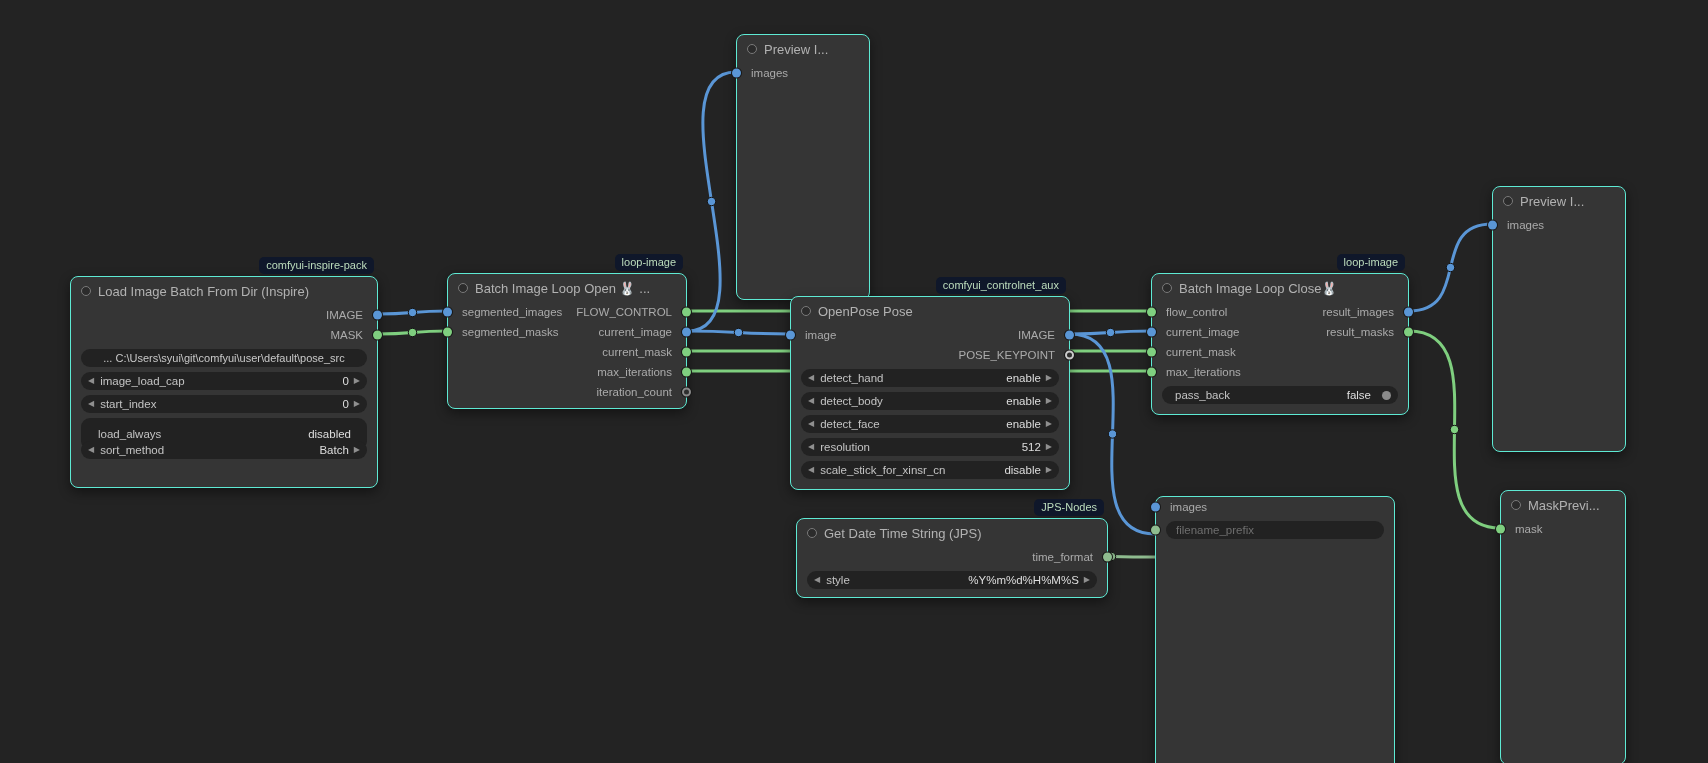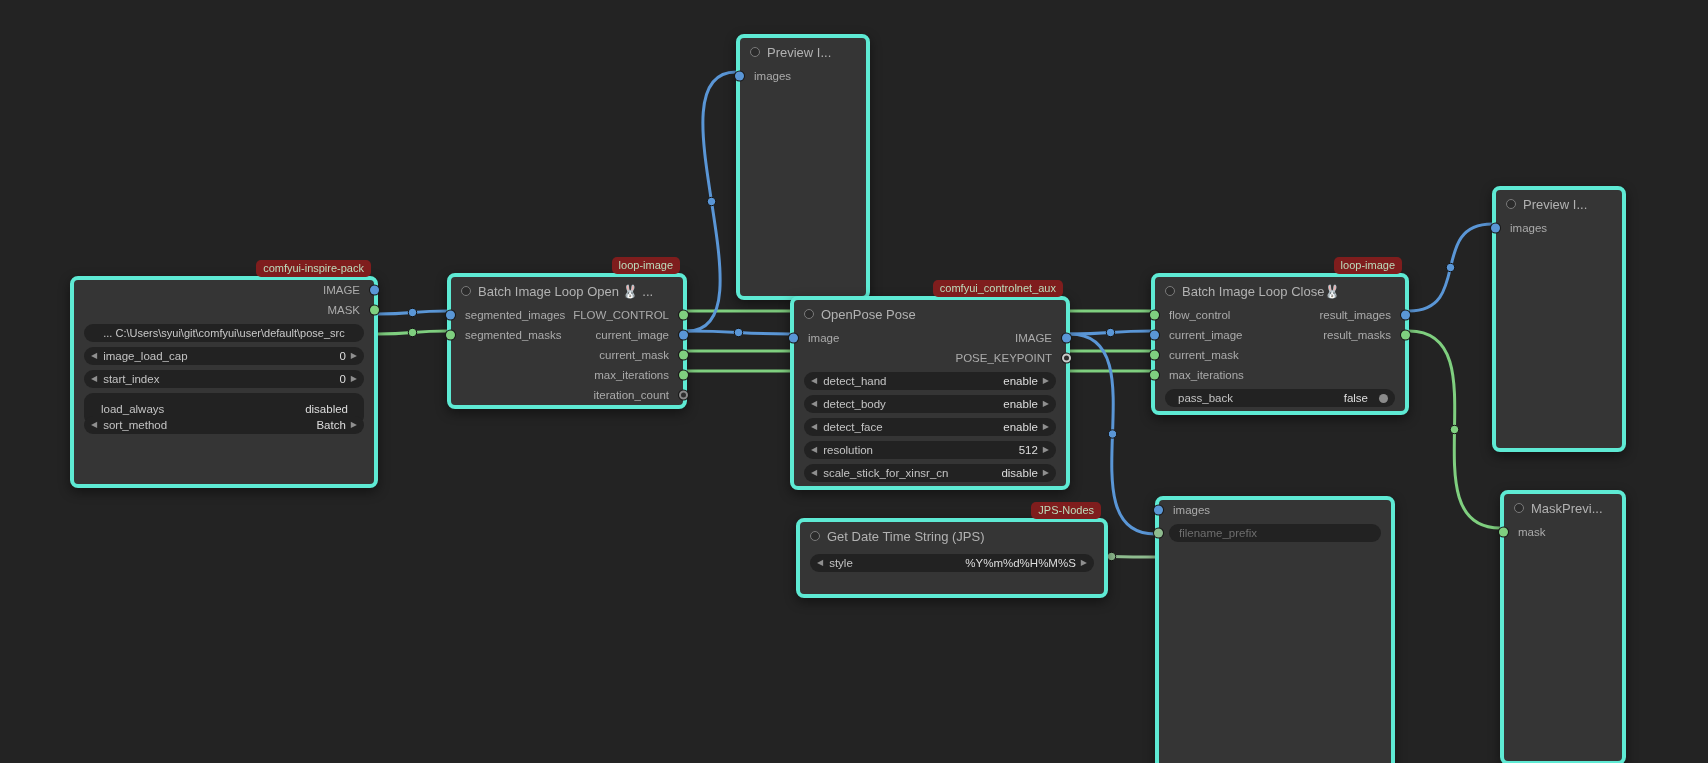--- a/index.html
+++ b/index.html
@@ -1,27 +1,27 @@
 <!DOCTYPE html>
 <html><head>
 <meta charset="utf-8">
 <style>
   *{margin:0;padding:0;box-sizing:border-box}
   html,body{width:1708px;height:763px;overflow:hidden}
   body{background:#232323;font-family:"Liberation Sans",sans-serif;position:relative}
   #wires{position:absolute;left:0;top:0;z-index:1;pointer-events:none}
   #nodes{position:absolute;left:0;top:0;width:100%;height:100%;z-index:2}
-  .node{position:absolute;background:#353535;border:4px solid #5eead4;border-radius:8px;
+  .node{position:absolute;background:#353535;border:1px solid #5eead4;border-radius:8px;
         box-shadow:0 4px 12px rgba(0,0,0,.45)}
   .node-title{height:28px;display:flex;align-items:center;gap:7px;padding:0 10px;
         color:#b2b2b2;font-size:13px;white-space:nowrap;overflow:hidden}
   .collapse-dot{width:10px;height:10px;border-radius:50%;border:1.5px solid #7a7a7a;
         background:#2b2b2b;flex:0 0 auto}
   .badge{position:absolute;top:-20px;right:3px;height:17px;line-height:16px;padding:0 7px;
-        border-radius:5px;background:#7f1d1d;color:#bcdcbc;font-size:11px;white-space:nowrap}
+        border-radius:5px;background:#0f172a;color:#bcdcbc;font-size:11px;white-space:nowrap}
   .row{position:relative;height:20px;line-height:20px;font-size:11.5px}
   .slot-label{position:absolute;color:#ababab;white-space:nowrap}
   .slot-label.left{left:14px}
   .slot-label.right{right:14px}
   .dot{position:absolute;width:9px;height:9px;border-radius:50%;top:50%;
         transform:translateY(-50%);box-shadow:0 0 0 1px #181818}
   .dot.left{left:-5px}
   .dot.right{right:-5px}
   .widgets{padding:4px 10px 0}
   .wrow{position:relative;height:18px;margin-bottom:5px}
@@ -62,20 +62,24 @@
     <path d="M 1068 556 C 1111.75 556, 1111.25 557, 1155 557" fill="none" stroke="#8fbc8f" stroke-width="3" stroke-linecap="round"></path>
     <circle cx="1111.5" cy="556.5" r="4.2" fill="#8fbc8f" stroke="#141414" stroke-width="1"></circle>
     <path d="M 1409 311 C 1472.25 311, 1428.75 224, 1492 224" fill="none" stroke="#5a96d6" stroke-width="3" stroke-linecap="round"></path>
     <circle cx="1450.5" cy="267.5" r="4.2" fill="#5a96d6" stroke="#141414" stroke-width="1"></circle>
     <path d="M 1409 331 C 1503.75 331, 1405.25 528, 1500 528" fill="none" stroke="#7fcf7f" stroke-width="3" stroke-linecap="round"></path>
     <circle cx="1454.5" cy="429.5" r="4.2" fill="#7fcf7f" stroke="#141414" stroke-width="1"></circle>
   </svg>
 <div id="nodes">
     <div class="node" style="left: 70px; top: 276px; width: 308px; height: 212px;">
       <div class="badge">comfyui-inspire-pack</div>
+      <div class="node-title">
+        <span class="collapse-dot"></span>
+        <span class="title-text">Load Image Batch From Dir (Inspire)</span>
+      </div>
       <div class="row">
         <span class="dot right" style="background: rgb(90, 150, 214);"></span>
         <span class="slot-label right">IMAGE</span>
       </div>
       <div class="row">
         <span class="dot right" style="background: rgb(127, 207, 127);"></span>
         <span class="slot-label right">MASK</span>
       </div>
       <div class="widgets">
         <div class="wrow">
@@ -213,20 +217,24 @@
             <span class="arrow">▶</span>
           </div>
         </div>
       </div>
     </div>
     <div class="node" style="left: 756px; top: 518px; width: 312px; height: 80px; margin-left: 40px;">
       <div class="badge">JPS-Nodes</div>
       <div class="node-title">
         <span class="collapse-dot"></span>
         <span class="title-text">Get Date Time String (JPS)</span>
+      </div>
+      <div class="row">
+        <span class="dot right" style="background: rgb(143, 188, 143);"></span>
+        <span class="slot-label right">time_format</span>
       </div>
       <div class="widgets">
         <div class="wrow">
           <div class="widget combo">
             <span class="arrow">◀</span>
             <span class="wname">style</span>
             <span class="wvalue">%Y%m%d%H%M%S</span>
             <span class="arrow">▶</span>
           </div>
         </div>

